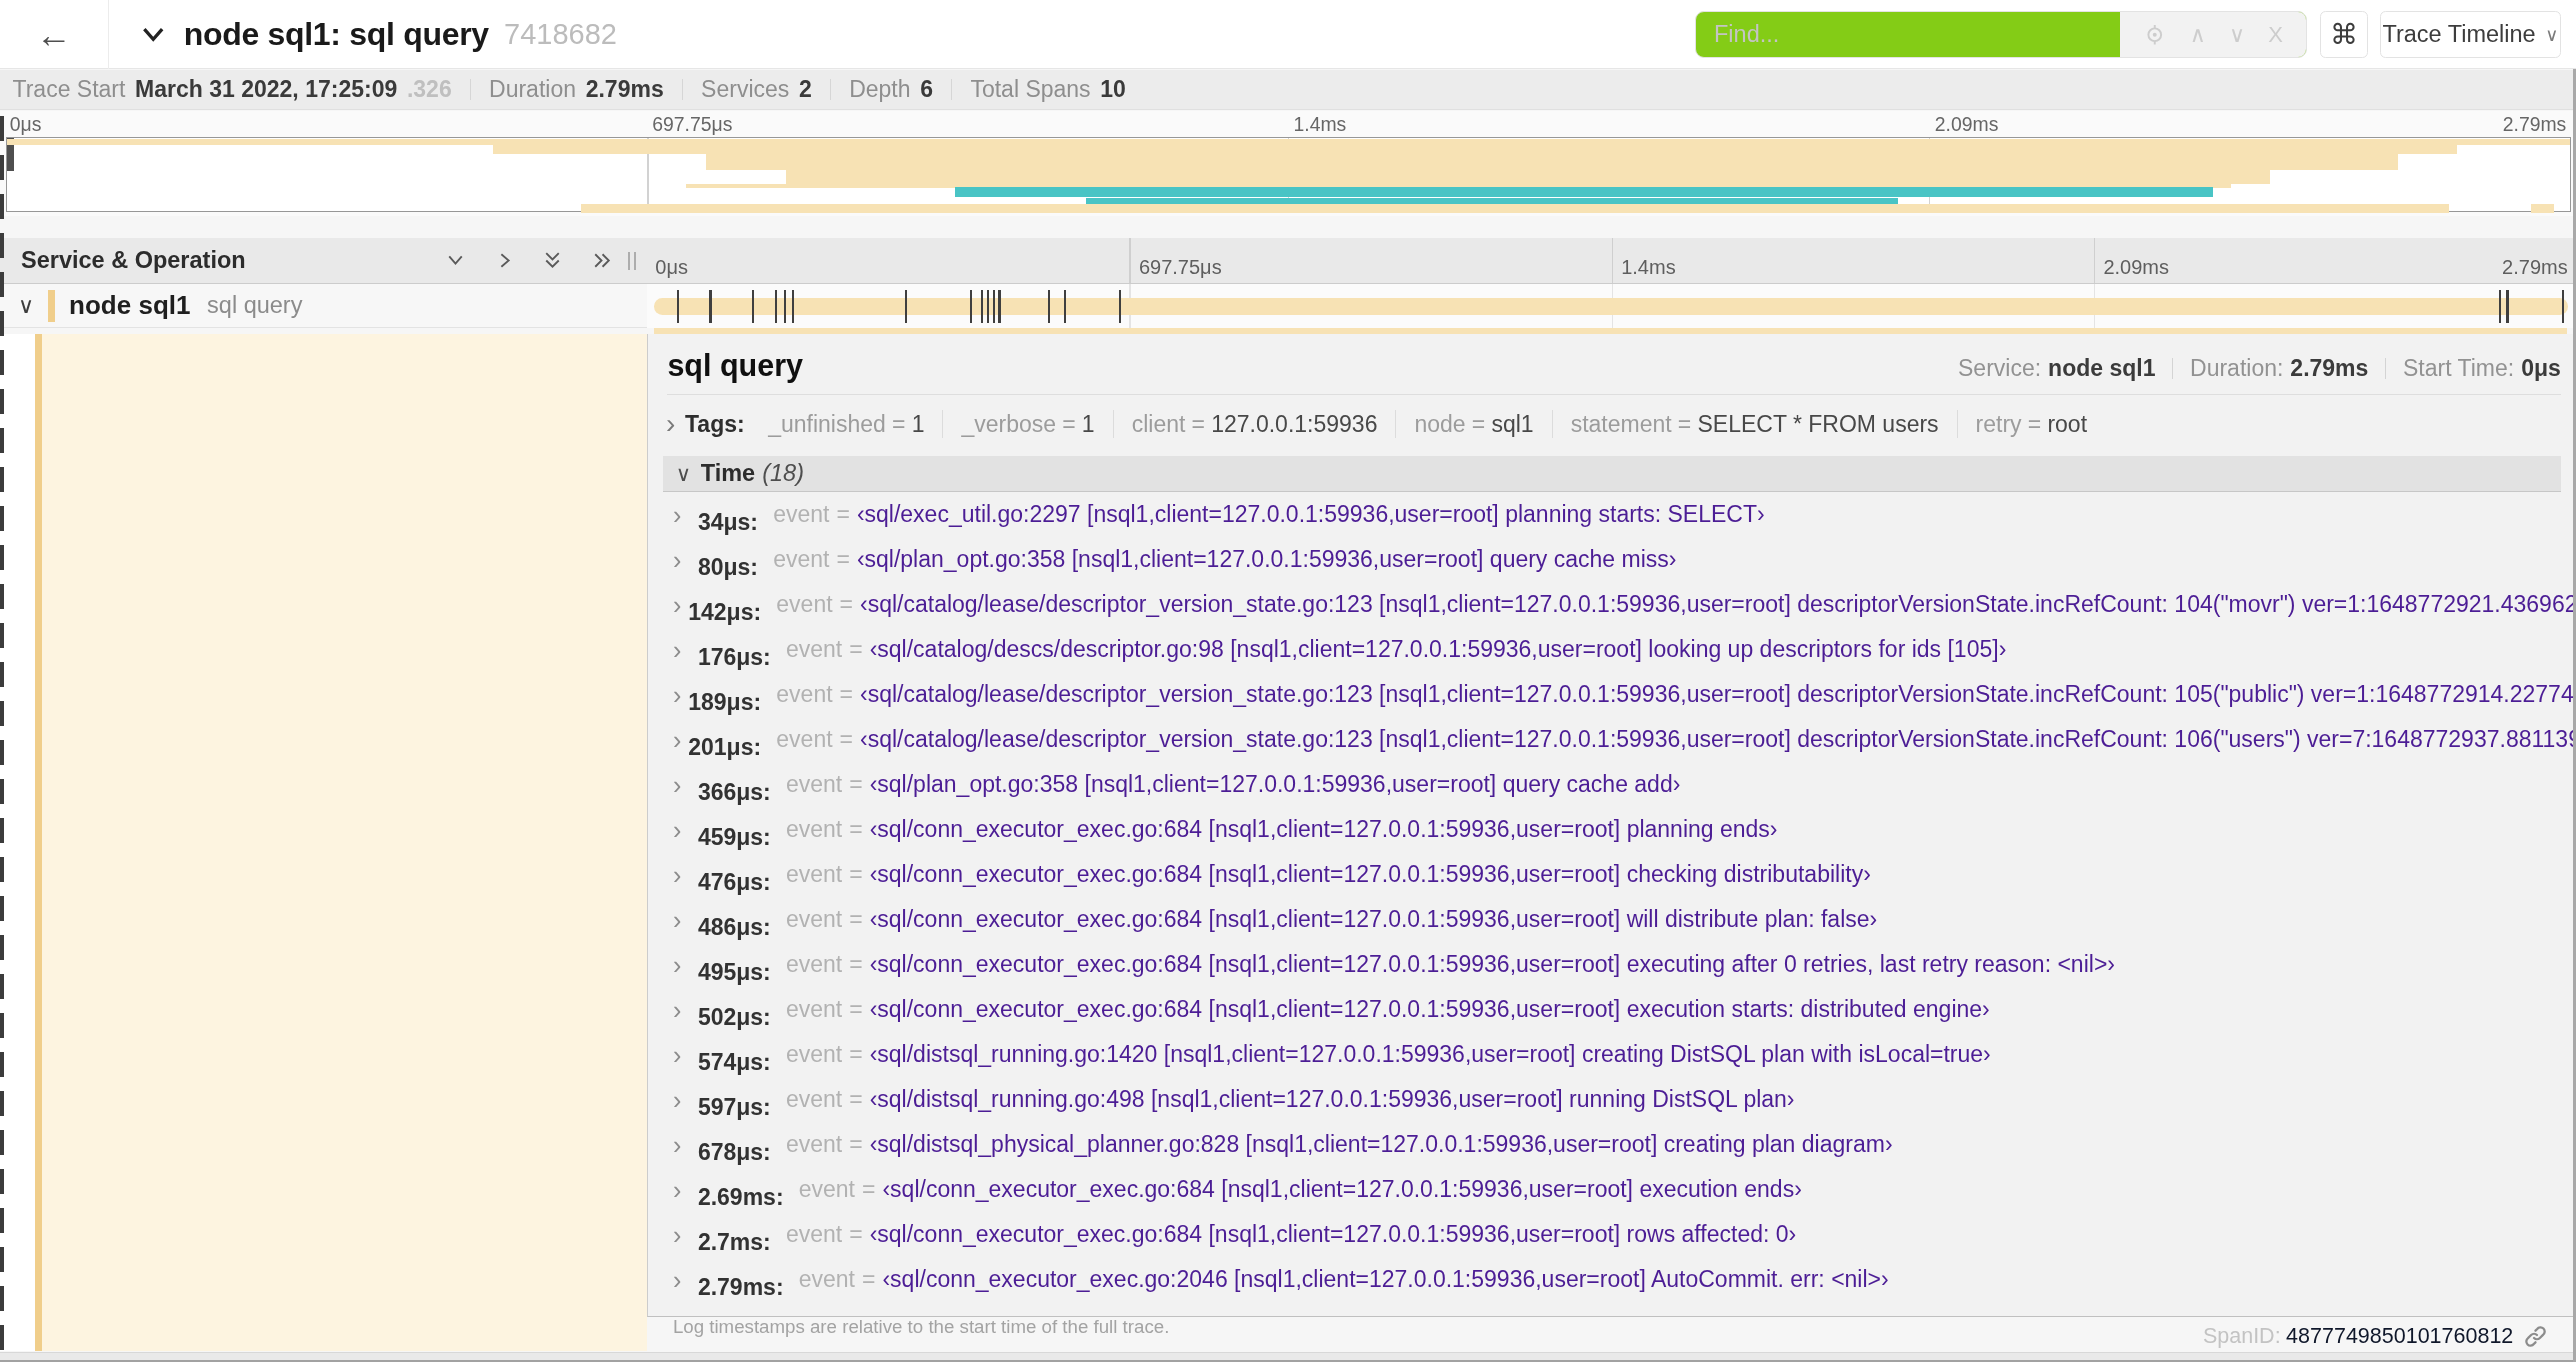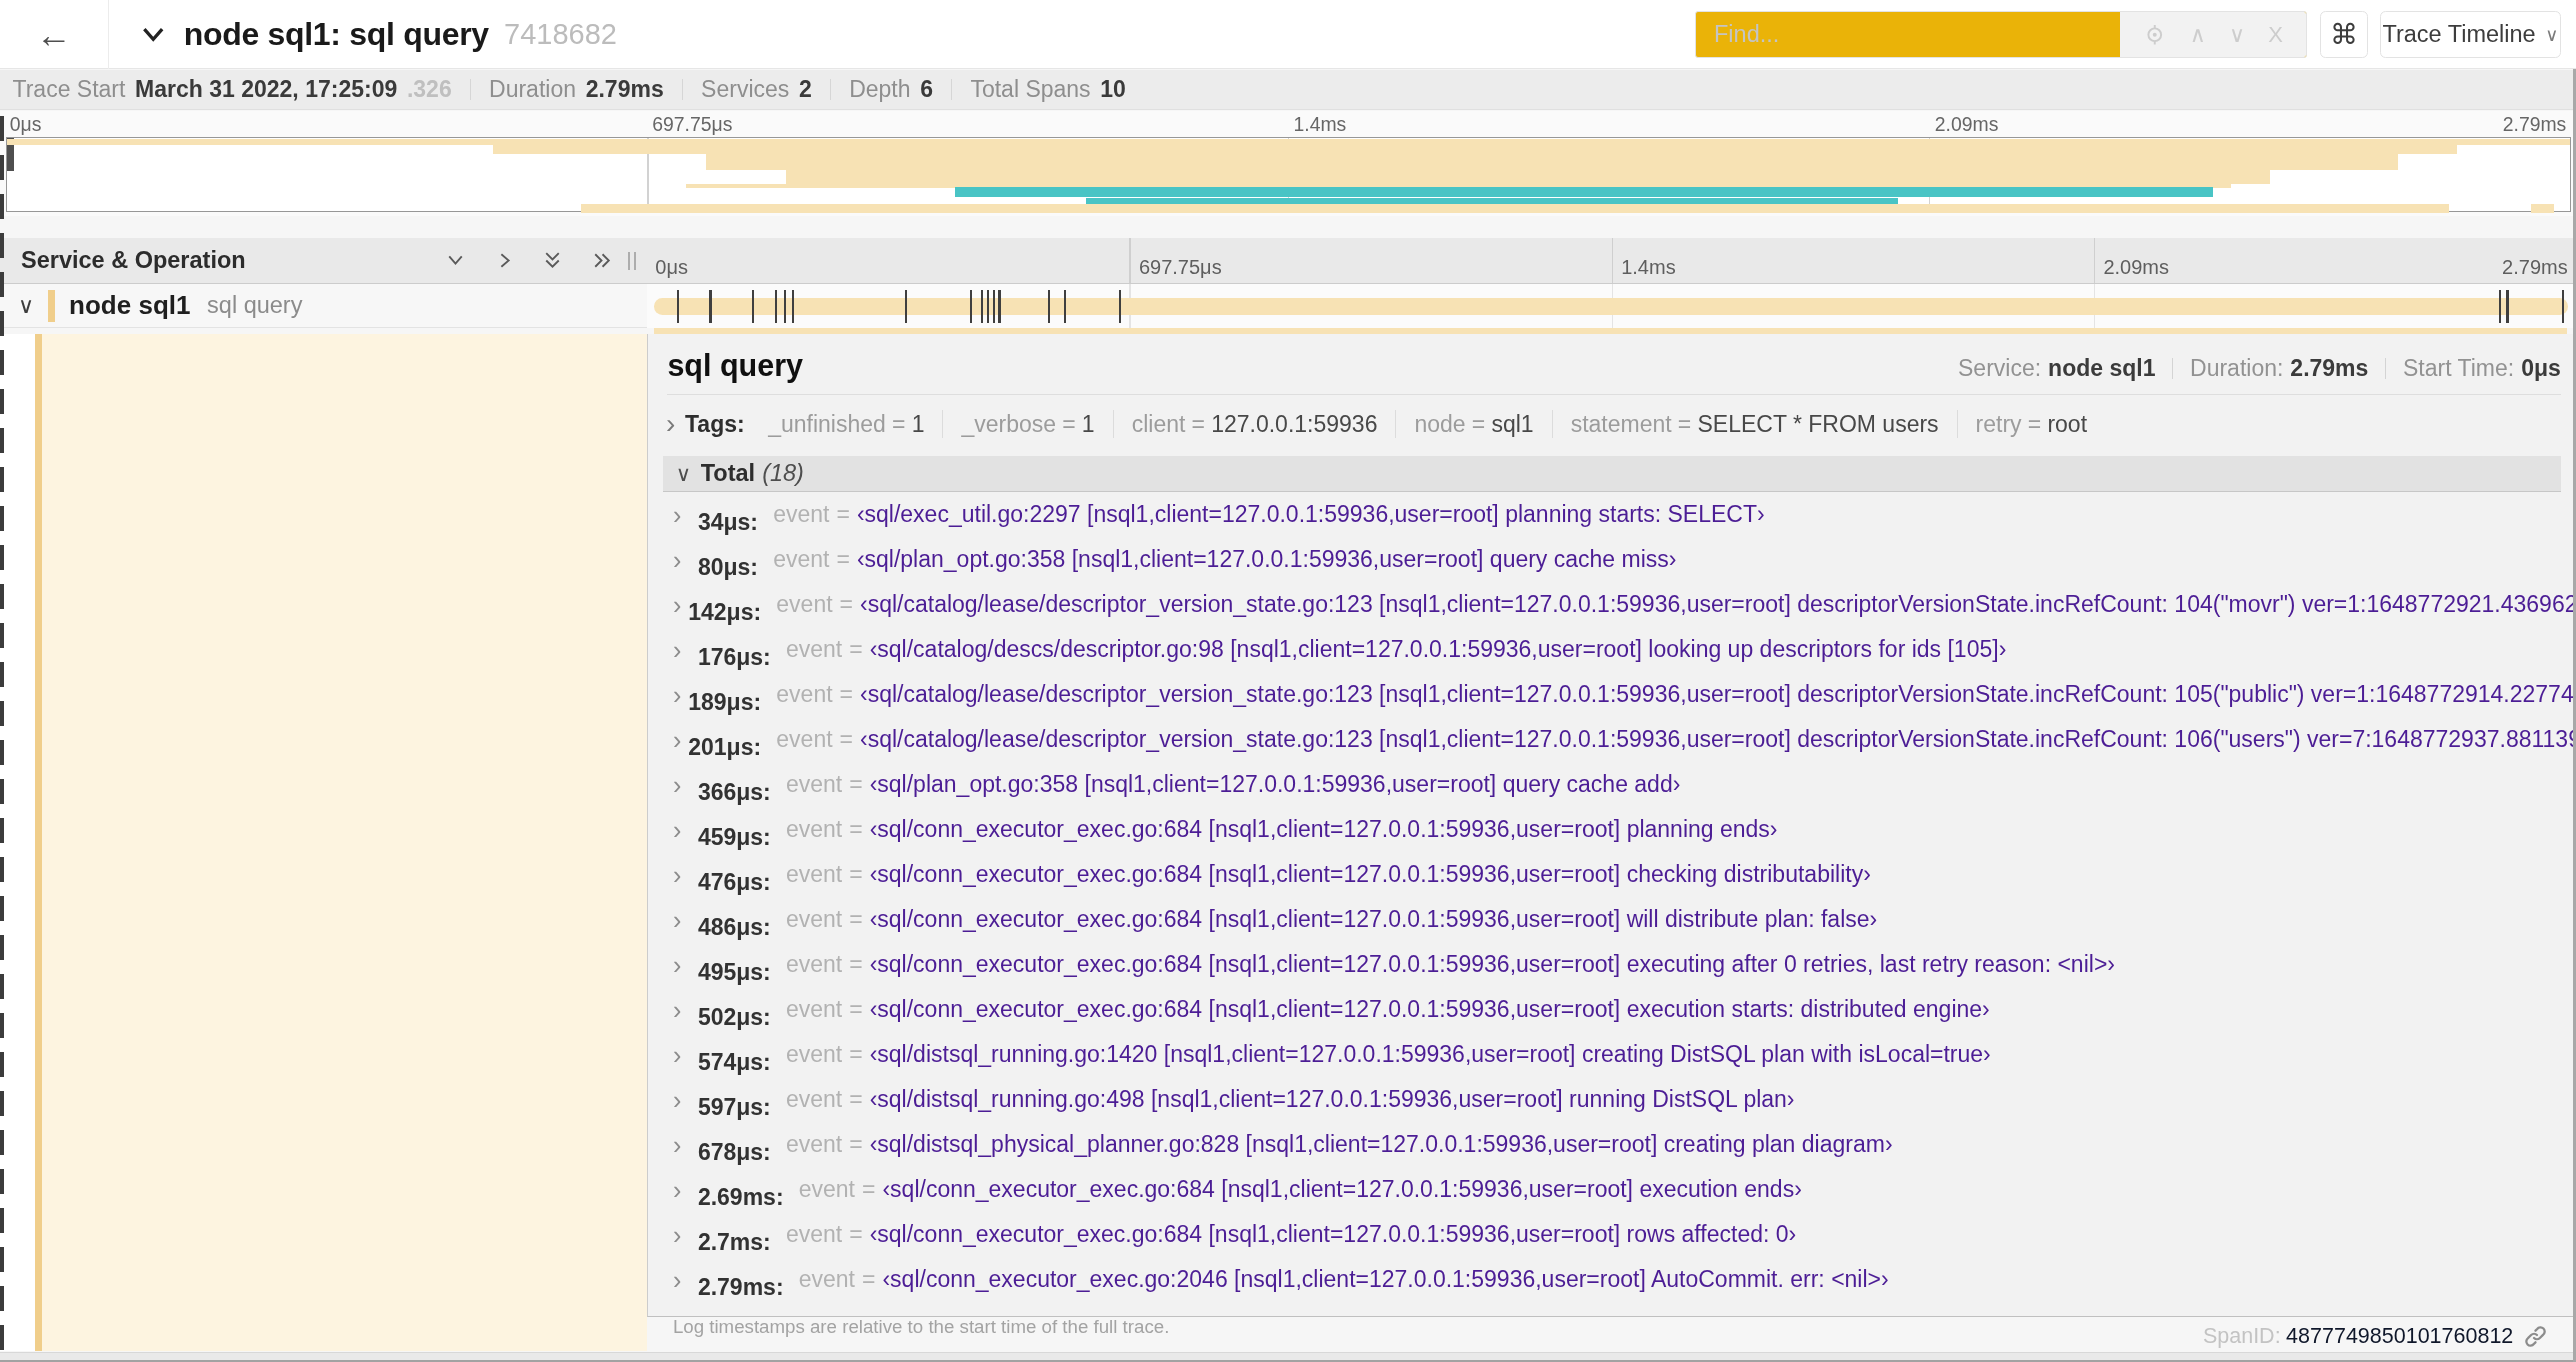--- a/index.html
+++ b/index.html
@@ -11,21 +11,21 @@
     border-bottom:0.7px solid #e6e6e6; z-index:5; }
   .back-btn { position:absolute; left:0; top:0; width:109px; height:69px;
     border-right:1.4px solid #ececec; display:flex; align-items:center; justify-content:center;
     font-size:36px; color:#4f4f4f; cursor:pointer; }
   .title-wrap { position:absolute; left:138px; top:0; height:69px; display:flex;
     align-items:center; gap:15.2px; }
   .title-chevron { width:30.5px; height:30.5px; }
   .page-title { font-size:32px; font-weight:700; color:#1a1a1a; letter-spacing:-0.3px; }
   .trace-id { font-size:29px; color:#bcbcbc; }
   .find-box { position:absolute; left:1695px; top:11px; width:612px; height:47px;
-    border:1.4px solid #e3e3e3; border-radius:3px; display:flex; overflow:hidden; background:#eab308; }
+    border:1.4px solid #e3e3e3; border-radius:9px; display:flex; overflow:hidden; background:#84cc16; }
   .find-input { flex:1; border:0; outline:none; padding-left:18px; font-size:23.5px; color:#555;
     font-family:"Liberation Sans", sans-serif; background:transparent; }
   .find-input::placeholder { color:#c4c4c4; }
   .find-icons { width:186px; background:#f2f2f2; display:flex; align-items:center;
     justify-content:space-evenly; color:#cdcdcd; }
   .find-icons span { font-size:22px; }
   .shortcut-btn { position:absolute; left:2320px; top:11px; width:48px; height:47px;
     border:1.4px solid #e3e3e3; border-radius:5.5px; background:#fff; display:flex;
     align-items:center; justify-content:center; font-size:28px; color:#3d3d3d; }
   .view-select { position:absolute; left:2380px; top:11px; width:181px; height:47px;
@@ -355,21 +355,21 @@
           <span class="tag-key">retry</span>
           <span class="tag-eq">=</span>
           <span class="tag-val">root</span>
         </span>
       </span>
   </div>
 
   <div class="logs">
     <div class="logs-head">
       <span class="logs-caret">∨</span>
-      <span class="logs-title">Total</span>
+      <span class="logs-title">Time</span>
       <span class="logs-count">(18)</span>
     </div>
     <div id="logs-list">
         <div class="log-row">
           <span class="lr-caret">›</span>
           <span class="lr-time">34μs:</span>
           <span class="lr-key">event</span>
           <span class="lr-eq">=</span>
           <span class="lr-val">‹sql/exec_util.go:2297 [nsql1,client=127.0.0.1:59936,user=root] planning starts: SELECT›</span>
         </div>

